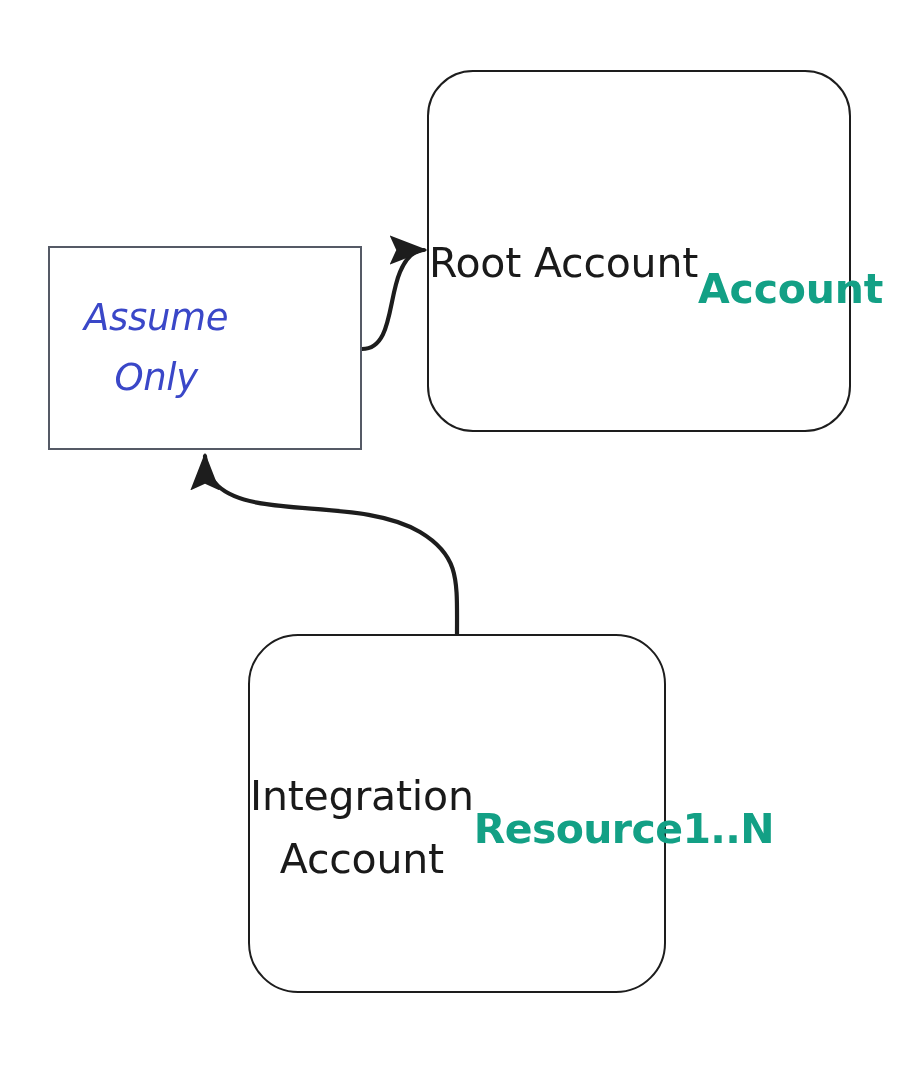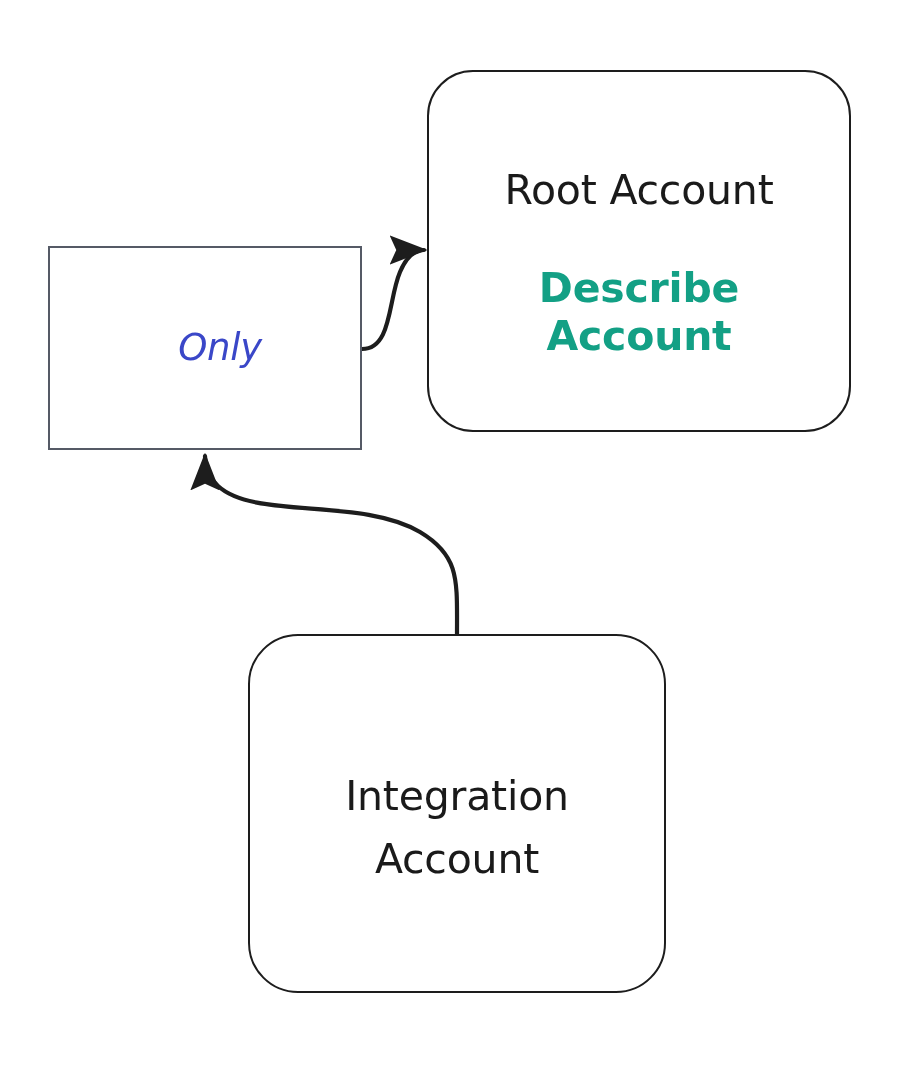--- a/index.html
+++ b/index.html
@@ -24,23 +24,23 @@
     height: 1092px;
     pointer-events: none;
   }
 
   
   .node {
     position: absolute;
     box-sizing: border-box;
     background: #ffffff;
     display: flex;
-    flex-direction: column;
+    flex-direction: row;
     align-items: center;
-    justify-content: center;
+    justify-content: space-between;
     text-align: center;
   }
 
   
   #node-root-account {
     left: 427px;
     top: 70px;
     width: 424px;
     height: 362px;
     border: 2.5px solid #1d1d1d;
@@ -124,31 +124,32 @@
     </defs>
 
     <path d="M 362,349 C 392,349 388,300 400,272 C 408,253 417,250 424,250" fill="none" stroke="#1d1d1d" stroke-width="4.2" stroke-linecap="round" marker-end="url(#arrowhead)"></path>
 
     <path d="M 457,634 C 457,580 460,556 420,532 C 360,497 255,520 218,486 C 207,476 205,464 205,456" fill="none" stroke="#1d1d1d" stroke-width="4.2" stroke-linecap="round" marker-end="url(#arrowhead)"></path>
   </svg>
 
   <div class="node" id="node-root-account">
     <div class="title nowrap">Root Account</div>
     <div class="emph">
-      <div class="nowrap">Describe</div>
       <div class="nowrap">Account</div>
     </div>
   </div>
 
   <div class="node" id="node-assume-role">
     <div class="role-label">
+      <div class="nowrap">Assume</div>
       <div class="nowrap">Only</div>
     </div>
   </div>
 
   <div class="node" id="node-integration-account">
     <div class="title">
       <div class="nowrap">Integration</div>
       <div class="nowrap">Account</div>
     </div>
+    <div class="emph nowrap">Resource1..N</div>
   </div>
 
 </div>
 
 </body></html>

